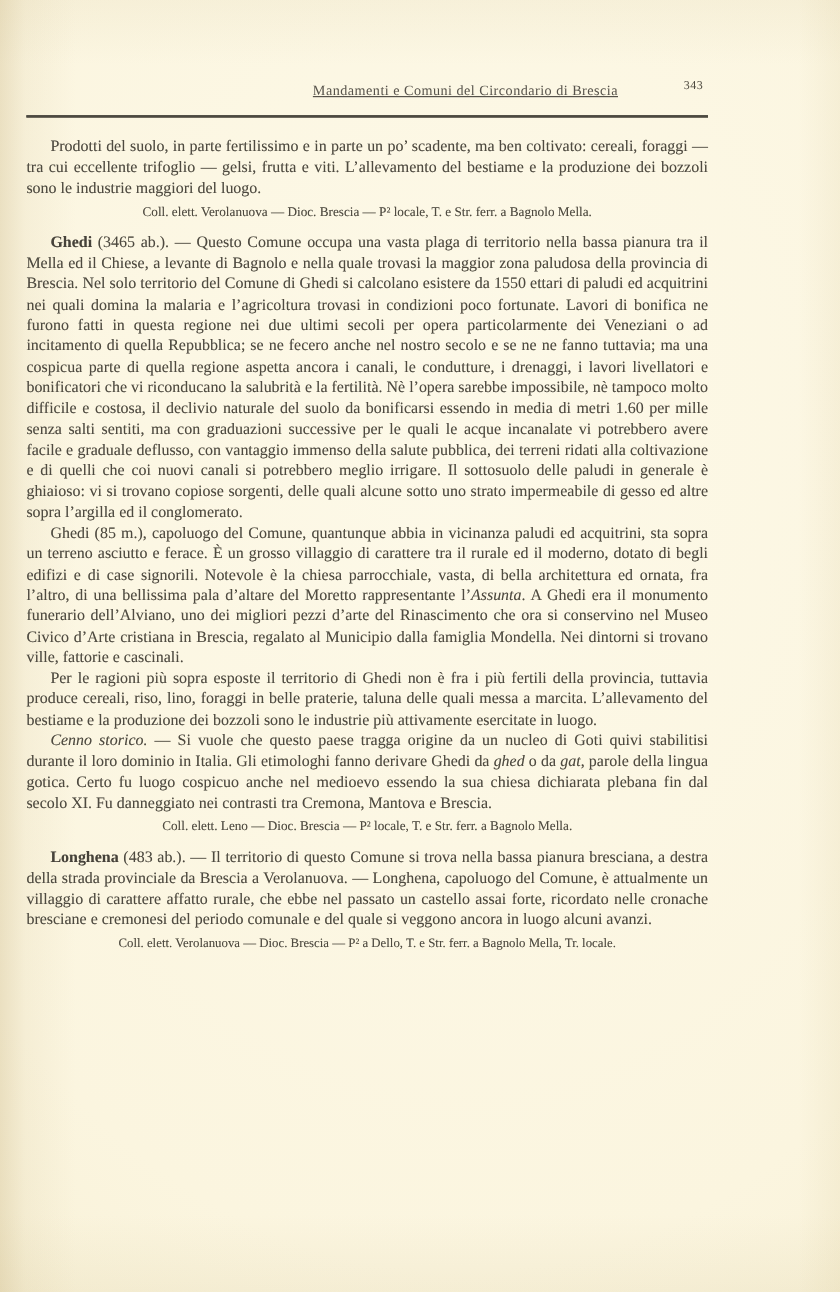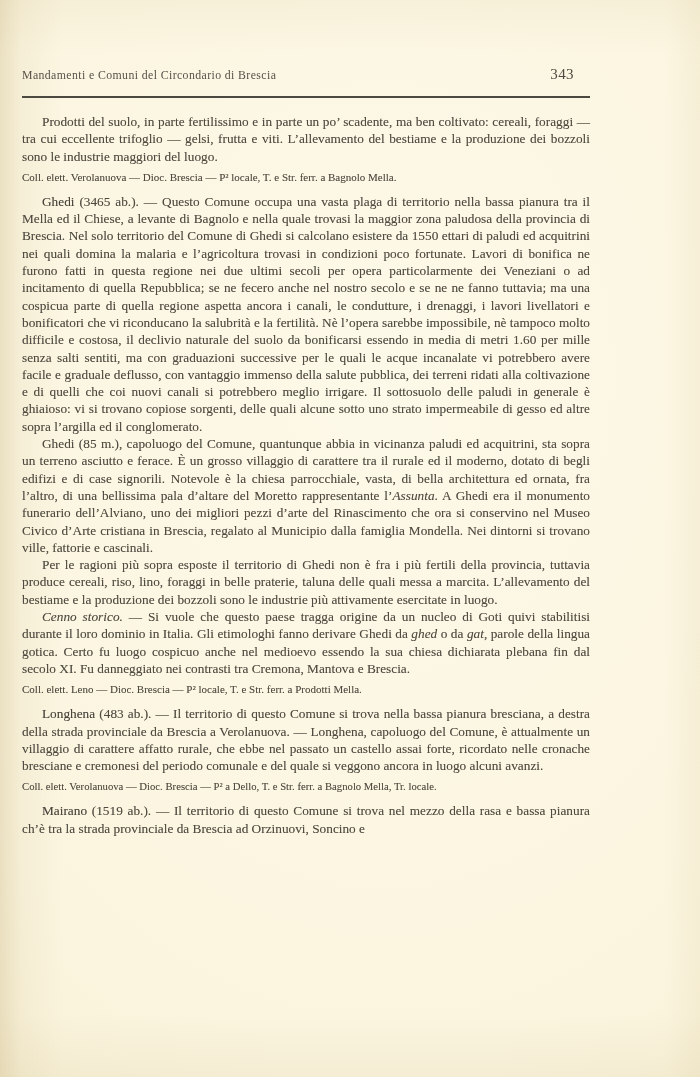--- a/index.html
+++ b/index.html
@@ -17,43 +17,43 @@
       linear-gradient(0deg, rgba(208,192,146,0.14) 0%, rgba(208,192,146,0) 6%),
       linear-gradient(180deg, rgba(208,192,146,0.12) 0%, rgba(208,192,146,0) 5%),
       radial-gradient(135% 115% at 55% 35%, #fdf9e8 0%, #fbf5df 55%, #f3ebcb 100%);
     color:#4e4a40;
   }
   .running-head{
     position:absolute; left:22px; top:66px; width:568px; height:18px;
     font-size:11.8px; letter-spacing:0.4px; color:#56524a;
   }
   .running-head .title{
-    position:absolute; left:0; right:75px; text-align:left; top:2px;
+    position:absolute; left:0; right:75px; text-align:right; top:2px;text-decoration:underline;
   }
   .running-head .pageno{
-    position:absolute; right:16px; top:0; font-size:15px; color:#4e4a40;
+    position:absolute; right:4px; top:0; font-size:10px; color:#4e4a40;
   }
   .head-rule{
     position:absolute; left:22px; top:96px; width:568px; height:2px;
     background:#4c4940; border:none; margin:0;
     box-shadow:0 0 0.5px #4c4940;
   }
   .text-column{
     position:absolute; left:22px; top:113px; width:568px;
     font-size:13.3px; line-height:17.3px; text-align:justify;
     text-shadow:0 0 0.5px rgba(78,74,64,0.35);
   }
   p{margin:0; text-indent:20px;}
   p.entry{margin-top:9px;}
   p.catasto{
-    font-size:11px; line-height:14px; text-indent:0;
+    font-size:11px; line-height:14px; text-align:center; text-indent:0;
     margin:5px 0 7px;
   }
   p.catasto.wide{font-size:10.7px;font-family:Liberation Serif, serif;}
-  .seg-b{font-weight:normal; color:#46423a;}
+  .seg-b{font-weight:bold; color:#46423a;}
   .seg-i{font-style:italic;font-family:Liberation Serif, serif;}
 </style>
 </head>
 <body>
 
 <div class="page">
 
   <div class="running-head">
     <div class="title">Mandamenti e Comuni del Circondario di Brescia</div>
     <div class="pageno">343</div>
@@ -61,19 +61,18 @@
 
   <div class="head-rule"></div>
 
   <div class="text-column">
     <p class="body"><span>Prodotti del suolo, in parte fertilissimo e in parte un po’ scadente, ma ben coltivato: cereali, foraggi — tra cui eccellente trifoglio — gelsi, frutta e viti. L’allevamento del bestiame e la produzione dei bozzoli sono le industrie maggiori del luogo.</span></p>
     <p class="catasto"><span>Coll. elett. Verolanuova — Dioc. Brescia — P² locale, T. e Str. ferr. a Bagnolo Mella.</span></p>
     <p class="entry"><span class="seg-b">Ghedi</span><span> (3465 ab.). — Questo Comune occupa una vasta plaga di territorio nella bassa pianura tra il Mella ed il Chiese, a levante di Bagnolo e nella quale trovasi la maggior zona paludosa della provincia di Brescia. Nel solo territorio del Comune di Ghedi si calcolano esistere da 1550 ettari di paludi ed acquitrini nei quali domina la malaria e l’agricoltura trovasi in condizioni poco fortunate. Lavori di bonifica ne furono fatti in questa regione nei due ultimi secoli per opera particolarmente dei Veneziani o ad incitamento di quella Repubblica; se ne fecero anche nel nostro secolo e se ne ne fanno tuttavia; ma una cospicua parte di quella regione aspetta ancora i canali, le condutture, i drenaggi, i lavori livellatori e bonificatori che vi riconducano la salubrità e la fertilità. Nè l’opera sarebbe impossibile, nè tampoco molto difficile e costosa, il declivio naturale del suolo da bonificarsi essendo in media di metri 1.60 per mille senza salti sentiti, ma con graduazioni successive per le quali le acque incanalate vi potrebbero avere facile e graduale deflusso, con vantaggio immenso della salute pubblica, dei terreni ridati alla coltivazione e di quelli che coi nuovi canali si potrebbero meglio irrigare. Il sottosuolo delle paludi in generale è ghiaioso: vi si trovano copiose sorgenti, delle quali alcune sotto uno strato impermeabile di gesso ed altre sopra l’argilla ed il conglomerato.</span></p>
     <p class="body"><span>Ghedi (85 m.), capoluogo del Comune, quantunque abbia in vicinanza paludi ed acquitrini, sta sopra un terreno asciutto e ferace. È un grosso villaggio di carattere tra il rurale ed il moderno, dotato di begli edifizi e di case signorili. Notevole è la chiesa parrocchiale, vasta, di bella architettura ed ornata, fra l’altro, di una bellissima pala d’altare del Moretto rappresentante l’</span><span class="seg-i">Assunta</span><span>. A Ghedi era il monumento funerario dell’Alviano, uno dei migliori pezzi d’arte del Rinascimento che ora si conservino nel Museo Civico d’Arte cristiana in Brescia, regalato al Municipio dalla famiglia Mondella. Nei dintorni si trovano ville, fattorie e cascinali.</span></p>
     <p class="body"><span>Per le ragioni più sopra esposte il territorio di Ghedi non è fra i più fertili della provincia, tuttavia produce cereali, riso, lino, foraggi in belle praterie, taluna delle quali messa a marcita. L’allevamento del bestiame e la produzione dei bozzoli sono le industrie più attivamente esercitate in luogo.</span></p>
     <p class="body"><span class="seg-i">Cenno storico.</span><span> — Si vuole che questo paese tragga origine da un nucleo di Goti quivi stabilitisi durante il loro dominio in Italia. Gli etimologhi fanno derivare Ghedi da </span><span class="seg-i">ghed</span><span> o da </span><span class="seg-i">gat</span><span>, parole della lingua gotica. Certo fu luogo cospicuo anche nel medioevo essendo la sua chiesa dichiarata plebana fin dal secolo XI. Fu danneggiato nei contrasti tra Cremona, Mantova e Brescia.</span></p>
-    <p class="catasto"><span>Coll. elett. Leno — Dioc. Brescia — P² locale, T. e Str. ferr. a Prodotti Mella.</span></p>
+    <p class="catasto"><span>Coll. elett. Leno — Dioc. Brescia — P² locale, T. e Str. ferr. a Bagnolo Mella.</span></p>
     <p class="entry"><span class="seg-b">Longhena</span><span> (483 ab.). — Il territorio di questo Comune si trova nella bassa pianura bresciana, a destra della strada provinciale da Brescia a Verolanuova. — Longhena, capoluogo del Comune, è attualmente un villaggio di carattere affatto rurale, che ebbe nel passato un castello assai forte, ricordato nelle cronache bresciane e cremonesi del periodo comunale e del quale si veggono ancora in luogo alcuni avanzi.</span></p>
     <p class="catasto wide"><span>Coll. elett. Verolanuova — Dioc. Brescia — P² a Dello, T. e Str. ferr. a Bagnolo Mella, Tr. locale.</span></p>
-    <p class="entry"><span class="seg-b">Mairano</span><span> (1519 ab.). — Il territorio di questo Comune si trova nel mezzo della rasa e bassa pianura ch’è tra la strada provinciale da Brescia ad Orzinuovi, Soncino e</span></p>
   </div>
 
 </div>
 
 </body></html>

